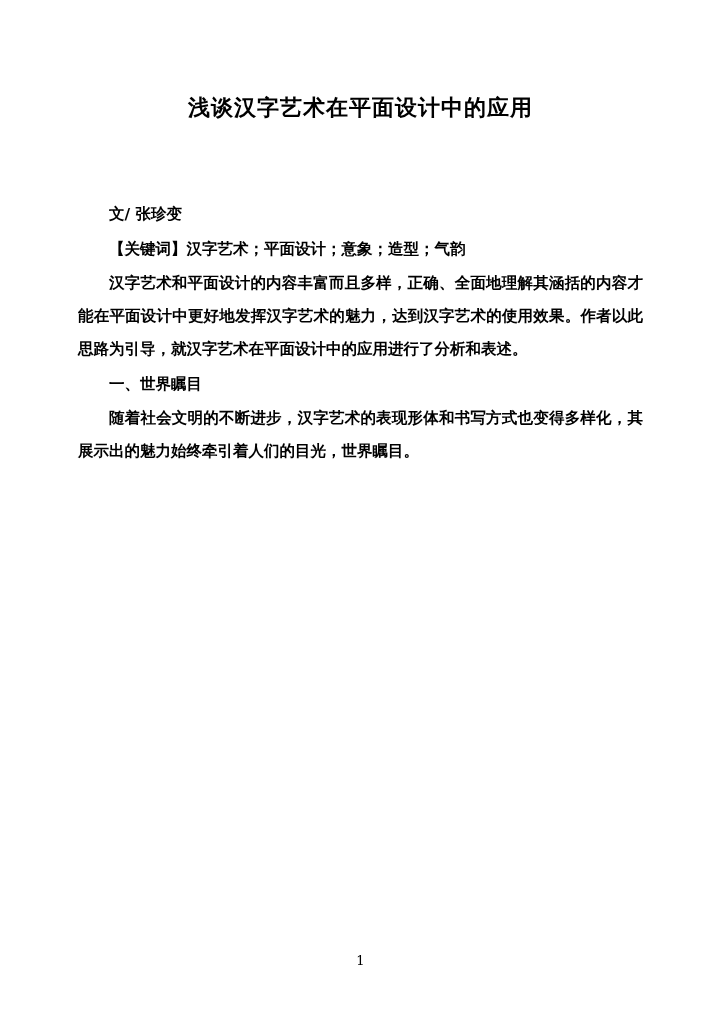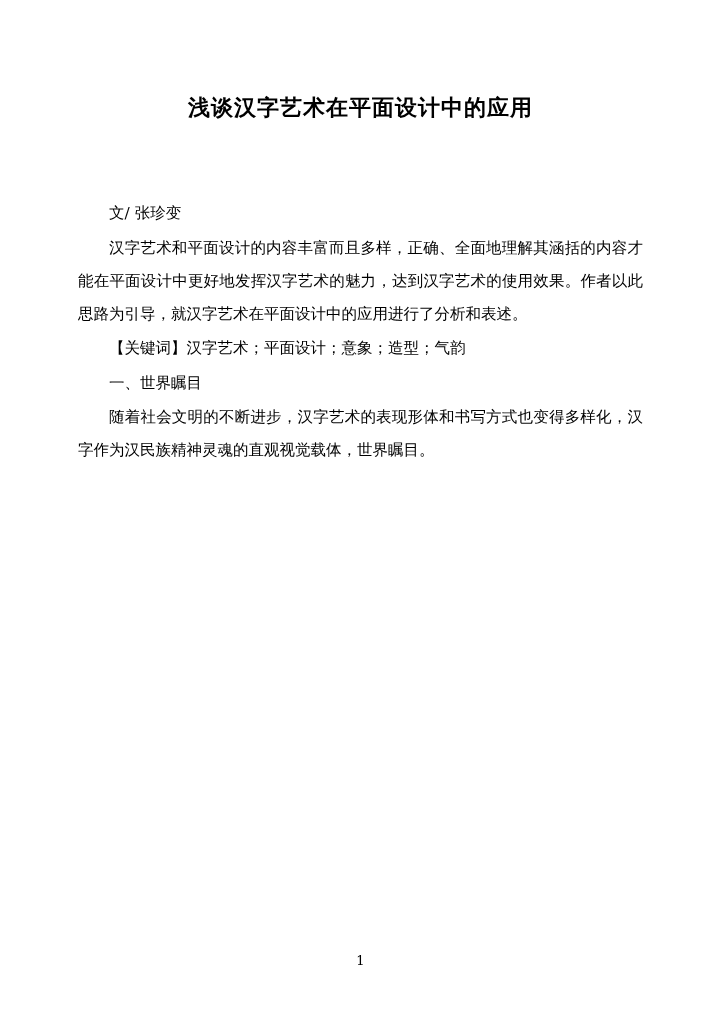--- a/index.html
+++ b/index.html
@@ -35,20 +35,21 @@
   .body-block {
     margin-top: 72px;
   }
   p.para {
     font-size: 15.5px;
     line-height: 2.15;
     margin: 0 0 1px 0;
     text-align: justify;
     text-justify: inter-ideograph;
     font-family: "DejaVu Serif", "Liberation Serif", serif;
+    font-weight: bold;
   }
   p.indent {
     text-indent: 2em;
   }
   .page-number {
     position: absolute;
     bottom: 52px;
     left: 0;
     width: 100%;
     text-align: center;
@@ -58,21 +59,21 @@
 </style>
 </head>
 <body>
 
 <div class="page">
 
   <h1 class="doc-title">浅谈汉字艺术在平面设计中的应用</h1>
 
   <div class="body-block">
     <p class="para indent">文/ 张珍变</p>
+    <p class="para indent">【关键词】汉字艺术；平面设计；意象；造型；气韵</p>
     <p class="para indent">汉字艺术和平面设计的内容丰富而且多样，正确、全面地理解其涵括的内容才能在平面设计中更好地发挥汉字艺术的魅力，达到汉字艺术的使用效果。作者以此思路为引导，就汉字艺术在平面设计中的应用进行了分析和表述。</p>
-    <p class="para indent">【关键词】汉字艺术；平面设计；意象；造型；气韵</p>
     <p class="para indent">一、世界瞩目</p>
-    <p class="para indent">随着社会文明的不断进步，汉字艺术的表现形体和书写方式也变得多样化，汉字作为汉民族精神灵魂的直观视觉载体，世界瞩目。</p>
+    <p class="para indent">随着社会文明的不断进步，汉字艺术的表现形体和书写方式也变得多样化，其展示出的魅力始终牵引着人们的目光，世界瞩目。</p>
   </div>
 
   <div class="page-number">1</div>
 
 </div>
 
 </body></html>

